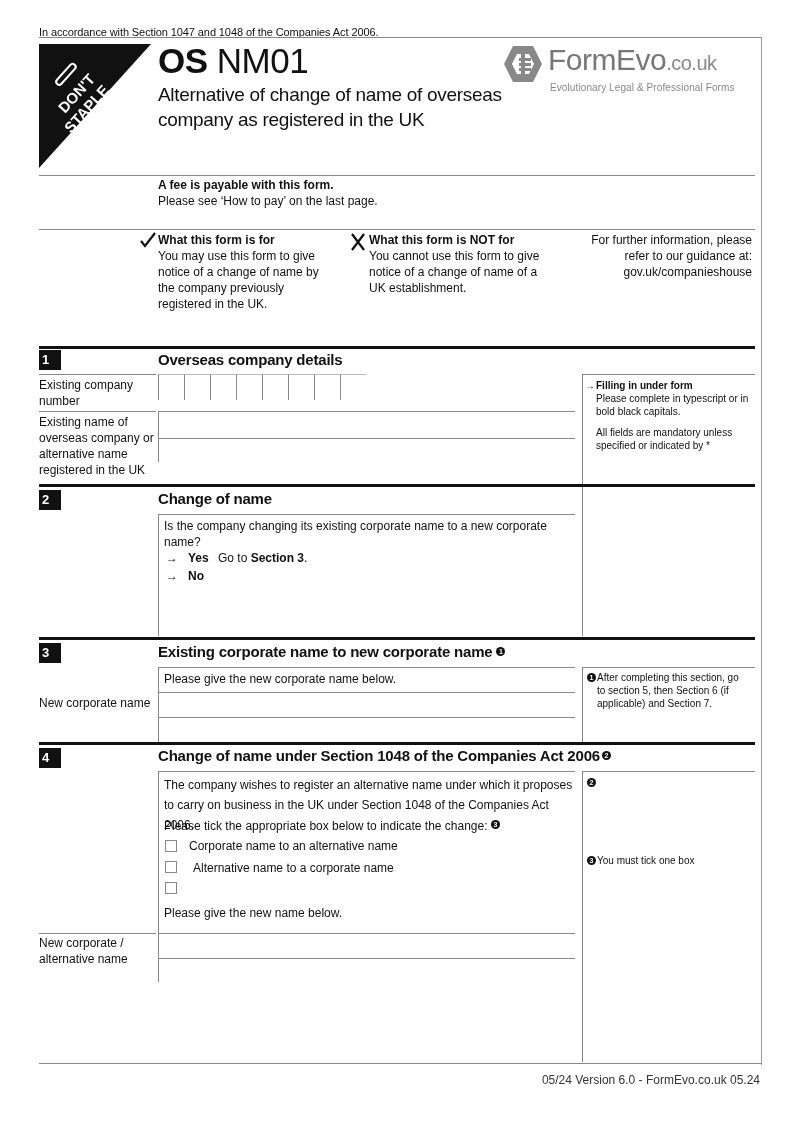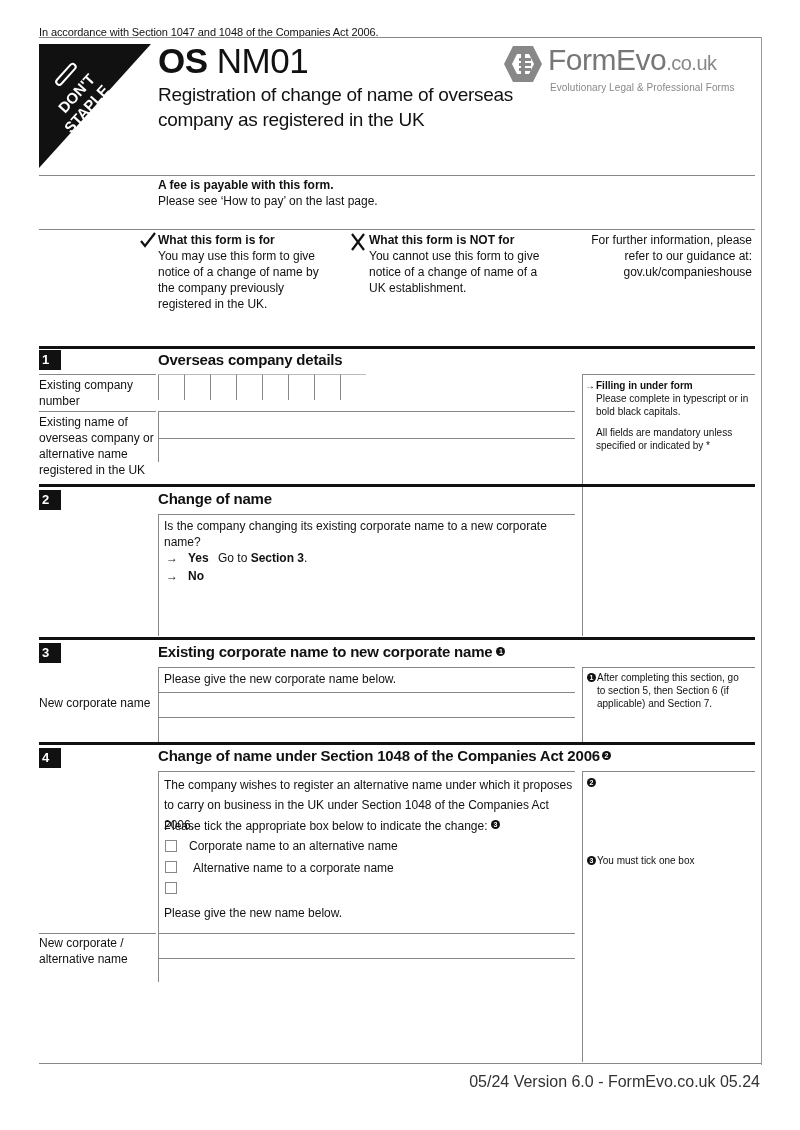--- a/index.html
+++ b/index.html
@@ -40,21 +40,21 @@
   .field { border-left: 1px solid #888; border-top: 1px solid #888; box-sizing: border-box; background: transparent; }
   .field input { width: 100%; height: 100%; border: 0; background: transparent; outline: none; font-size: 12px; padding: 0 4px; box-sizing: border-box; }
 
   .panel { border-left: 1px solid #888; border-top: 1px solid #888; box-sizing: border-box; }
   .guide { font-size: 10px; line-height: 13px; color: #111; }
   .guide b { font-weight: 700; }
 
   .body-text { font-size: 12px; line-height: 16px; }
   .cb { width: 12px; height: 12px; border: 1px solid #888; box-sizing: border-box; background: #fff; }
   .cb input { opacity: 0; margin: 0; width: 100%; height: 100%; }
-  .footer { right: 40px; top: 1073px; font-size: 16px; color: #333; }
+  .footer { right: 40px; top: 1073px; font-size: 12px; color: #333; }
   .circ { display: inline-block; width: 9px; height: 9px; border-radius: 50%; background: #111; color: #fff;
           font-size: 7px; line-height: 9px; text-align: center; font-weight: 700; vertical-align: 3px; }
 </style>
 </head>
 <body>
 
 <div class="abs top-note">In accordance with Section 1047 and  1048 of the  Companies Act 2006.</div>
 <div class="abs frame-top"></div>
 <div class="abs frame-right"></div>
 
@@ -66,21 +66,21 @@
     </g>
     <text x="26" y="70" fill="#fff" font-size="15" font-weight="700" font-family="Liberation Sans, sans-serif" transform="rotate(-48 26 70)">DON'T</text>
     <text x="32" y="90" fill="#fff" font-size="15" font-weight="700" font-family="Liberation Sans, sans-serif" transform="rotate(-48 32 90)">STAPLE</text>
   </svg>
 </div>
 
 <div class="abs form-code">
   <b>OS</b>
   <span>NM01</span>
 </div>
-<div class="abs form-title">Registration of change of name of overseas company as registered in the UK</div>
+<div class="abs form-title">Alternative of change of name of overseas company as registered in the UK</div>
 
 <div class="abs" style="left:503px;top:44px;width:40px;height:40px;">
   <svg width="40" height="40" viewBox="0 0 40 40">
     <polygon points="10,2 30,2 39,20 30,38 10,38 1,20" fill="#888"></polygon>
     <polygon points="14,10 26,10 31,20 26,30 14,30 9,20" fill="#fff"></polygon>
     <rect x="16" y="14" width="12" height="3" fill="#888"></rect>
     <rect x="16" y="19" width="12" height="3" fill="#888"></rect>
     <rect x="16" y="24" width="12" height="3" fill="#888"></rect>
     <rect x="18" y="10" width="4" height="20" fill="#888"></rect>
   </svg>

